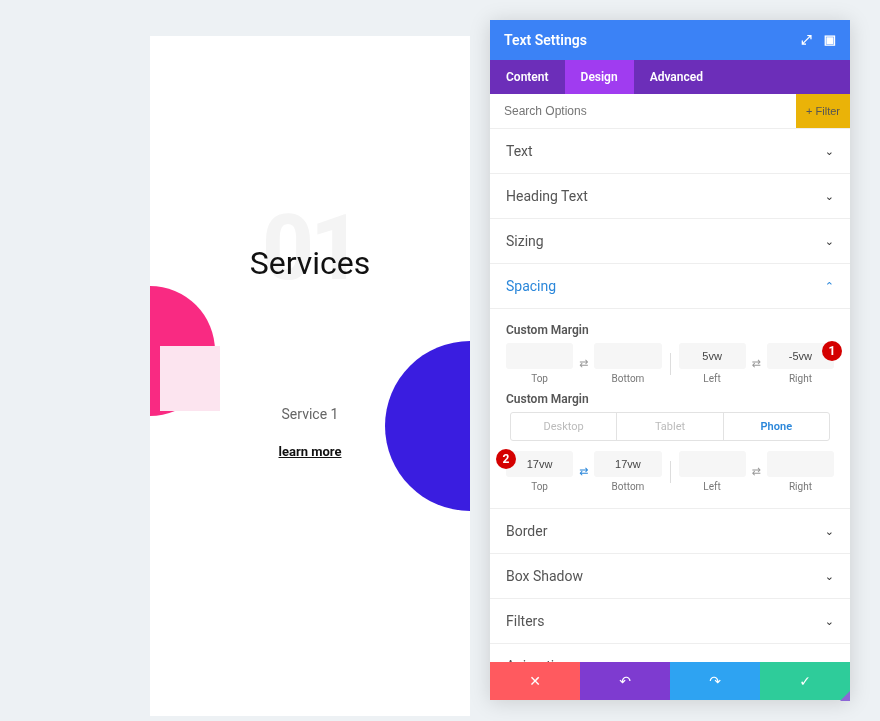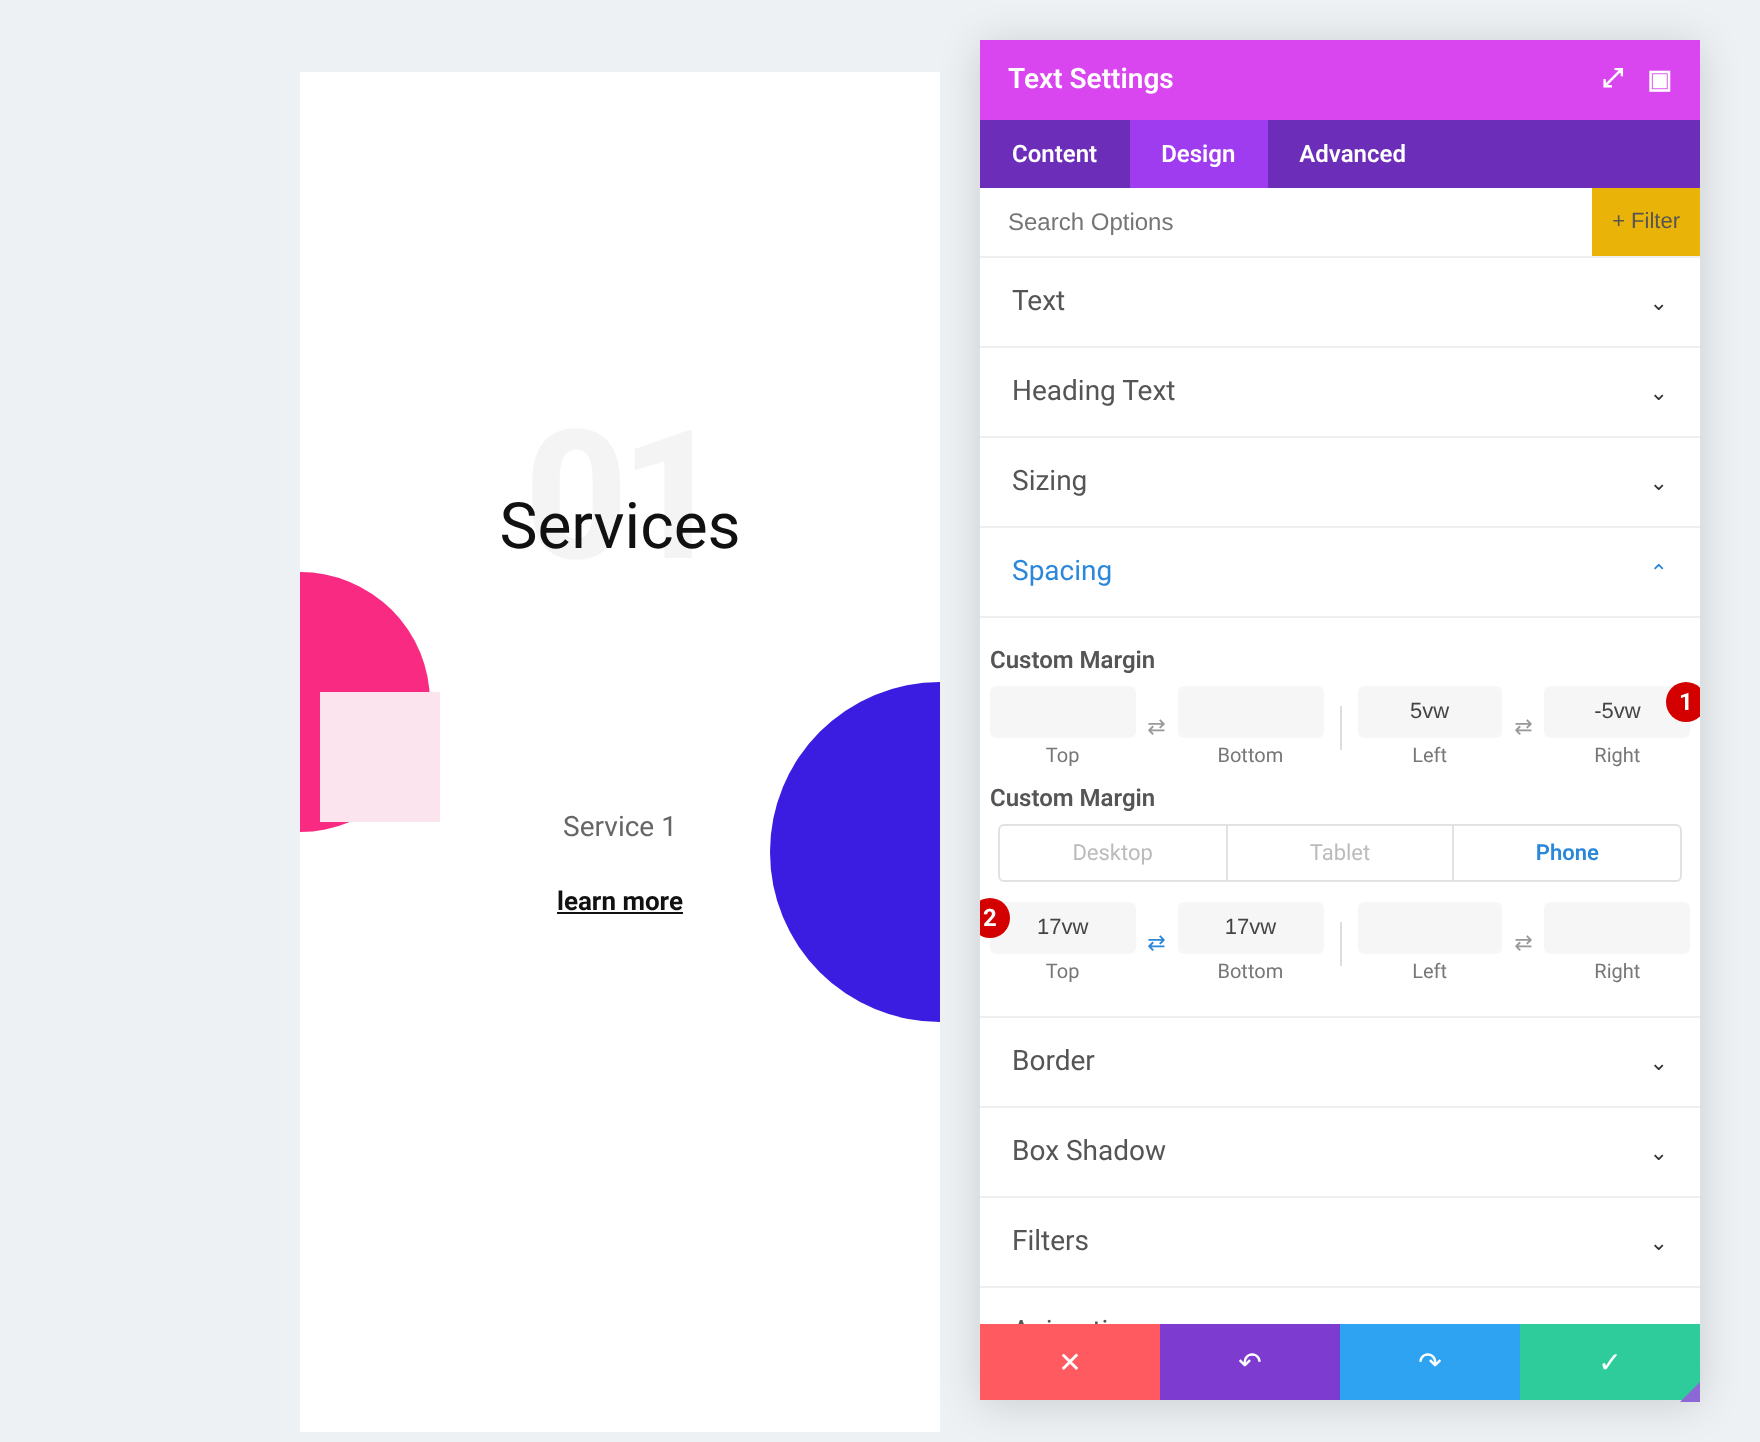--- a/index.html
+++ b/index.html
@@ -103,21 +103,21 @@
   right: 30px;
   top: 20px;
   width: 360px;
   height: 680px;
   background: #fff;
   box-shadow: 0 2px 20px rgba(0,0,0,0.15);
   display: flex;
   flex-direction: column;
 }
 .panel-header {
-  background: #d946ef;
+  background: #3b82f6;
   color: #fff;
   padding: 12px 14px;
   display: flex;
   justify-content: space-between;
   align-items: center;
   font-size: 14px;
   font-weight: 600;
 }
 .panel-header .icons { display: flex; gap: 12px; font-size: 13px;}
 .tabs {
@@ -163,21 +163,21 @@
   justify-content: space-between;
   align-items: center;
   font-size: 14px;
   color: #555;
   cursor: pointer;
 }
 .section.open { color: #2b87da; }
 .chev { font-size: 11px; color: #333; }
 .section.open .chev { color: #2b87da; }
 .spacing-body {
-  padding: 6px 5px 16px;
+  padding: 6px 16px 16px;
   border-bottom: 1px solid #eee;
 }
 .sub-label {
   font-size: 12px;
   color: #555;
   font-weight: 600;
   margin: 8px 0 6px;
 }
 .quad {
   display: flex;

